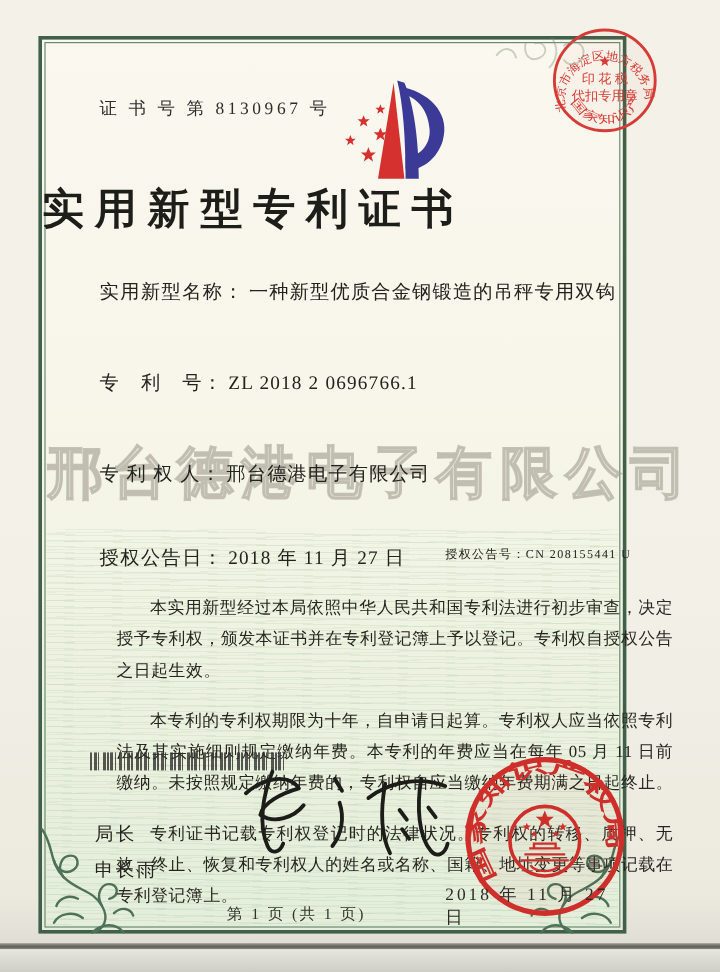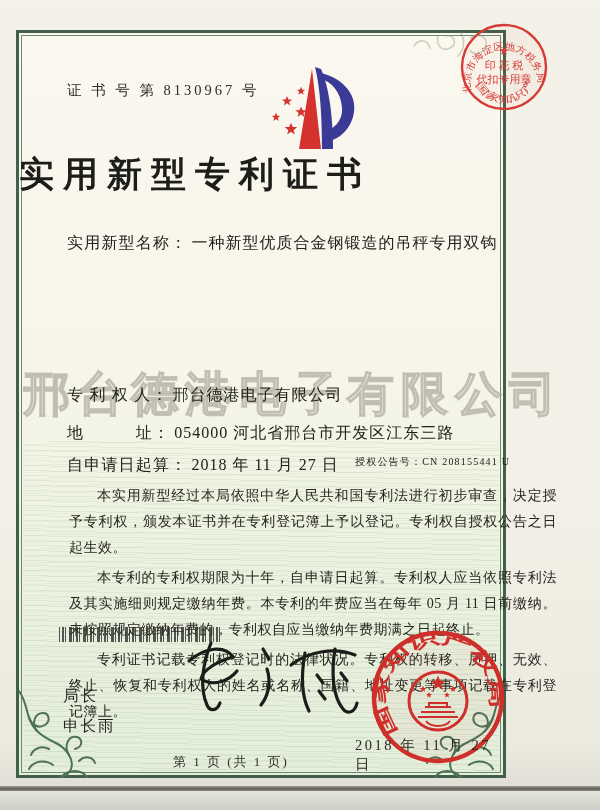--- a/index.html
+++ b/index.html
@@ -7,21 +7,21 @@
     width:600px;height:810px;position:relative;overflow:hidden;
     font-family:"Liberation Serif","DejaVu Serif",serif;
     background:linear-gradient(180deg,#f4f2e8 0%,#f3f1e7 60%,#eceadf 92%,#d9d8cf 100%);
   }
   
   .photo-edge{position:absolute;left:0;right:0;top:786px;height:5px;background:linear-gradient(180deg,#9a9a92,#5f5f58 60%,#8b8b83);}
   .photo-edge2{position:absolute;left:0;right:0;top:791px;height:19px;background:linear-gradient(180deg,#e7e6de,#cfcec6);}
 
   
   .frame{
-    position:absolute;left:16px;top:30px;width:490px;height:748px;
+    position:absolute;left:32px;top:30px;width:490px;height:748px;
     border:3px solid #41604a;box-sizing:border-box;
     background:linear-gradient(180deg,#faf8ef 0%,#f8f6ea 40%,#eef3e1 68%,#e4eeda 100%);
   }
   .frame-inner{
     position:absolute;left:2px;top:2px;right:2px;bottom:2px;
     border:1px solid #6c8a71;
   }
   .guilloche{
     position:absolute;left:4px;right:4px;bottom:4px;height:330px;
     background:
@@ -45,21 +45,21 @@
     z-index:1;
   }
 
   .row{position:absolute;left:48px;font-size:16px;color:#22221e;white-space:nowrap;letter-spacing:1.2px;z-index:2;}
   .row .lbl{margin-right:4px;}
   .row .val{letter-spacing:1px;}
   .row-r{position:absolute;left:336px;font-size:10px;color:#22221e;white-space:nowrap;letter-spacing:1.2px;z-index:2;}
 
   .paras{position:absolute;left:46px;top:446px;width:496px;z-index:2;
          font-size:14px;line-height:26px;color:#26261f;text-align:justify;}
-  .paras p{margin:4px;text-indent:2em;letter-spacing:0.5px;}
+  .paras p{margin:16px;text-indent:2em;letter-spacing:0.5px;}
 
   .barcode{position:absolute;left:40px;top:594px;width:162px;height:15px;opacity:.8;z-index:2;
     background:
      repeating-linear-gradient(90deg,#2e2e2c 0 1.5px,transparent 1.5px 3px,#2e2e2c 3px 5.5px,transparent 5.5px 6.5px,
        #2e2e2c 6.5px 7.5px,transparent 7.5px 10.5px,#2e2e2c 10.5px 13px,transparent 13px 14px);}
 
   .director{position:absolute;left:44px;top:624px;font-size:15.5px;color:#242420;letter-spacing:2px;line-height:30px;z-index:3;margin-top:24px;}
 
   .sig-svg{position:absolute;left:140px;top:580px;z-index:3;}
   .seal-svg{position:absolute;left:344px;top:592px;z-index:4;}
@@ -99,28 +99,28 @@
     </g>
   </svg>
 
   <div class="title">实用新型专利证书</div>
 
   <div class="watermark">邢台德港电子有限公司</div>
 
   <div class="row" style="top:200px">
     <span class="lbl">实用新型名称：</span><span class="val">一种新型优质合金钢锻造的吊秤专用双钩</span>
   </div>
+  <div class="row" style="top:276px">
+    <span class="lbl">专　利　号：</span><span class="val">ZL 2018 2 0696766.1</span>
+  </div>
   <div class="row" style="top:352px">
     <span class="lbl">专 利 权 人：</span><span class="val">邢台德港电子有限公司</span>
   </div>
-  <div class="row" style="top:390px">
-    <span class="lbl">地　　　址：</span><span class="val">054000  河北省邢台市开发区江东三路</span>
-  </div>
   <div class="row" style="top:422px">
-    <span class="lbl">自申请日起算：</span><span class="val">2018 年 11 月 27 日</span>
+    <span class="lbl">授权公告日：</span><span class="val">2018 年 11 月 27 日</span>
   </div>
   <div class="row-r" style="top:422px">
     <span class="lbl">授权公告号：</span><span class="val">CN 208155441 U</span>
   </div>
 
   <div class="paras">
     <p>本实用新型经过本局依照中华人民共和国专利法进行初步审查，决定授予专利权，颁发本证书并在专利登记簿上予以登记。专利权自授权公告之日起生效。</p>
     <p>本专利的专利权期限为十年，自申请日起算。专利权人应当依照专利法及其实施细则规定缴纳年费。本专利的年费应当在每年 05 月 11 日前缴纳。未按照规定缴纳年费的，专利权自应当缴纳年费期满之日起终止。</p>
     <p>专利证书记载专利权登记时的法律状况。专利权的转移、质押、无效、终止、恢复和专利权人的姓名或名称、国籍、地址变更等事项记载在专利登记簿上。</p>
   </div>

